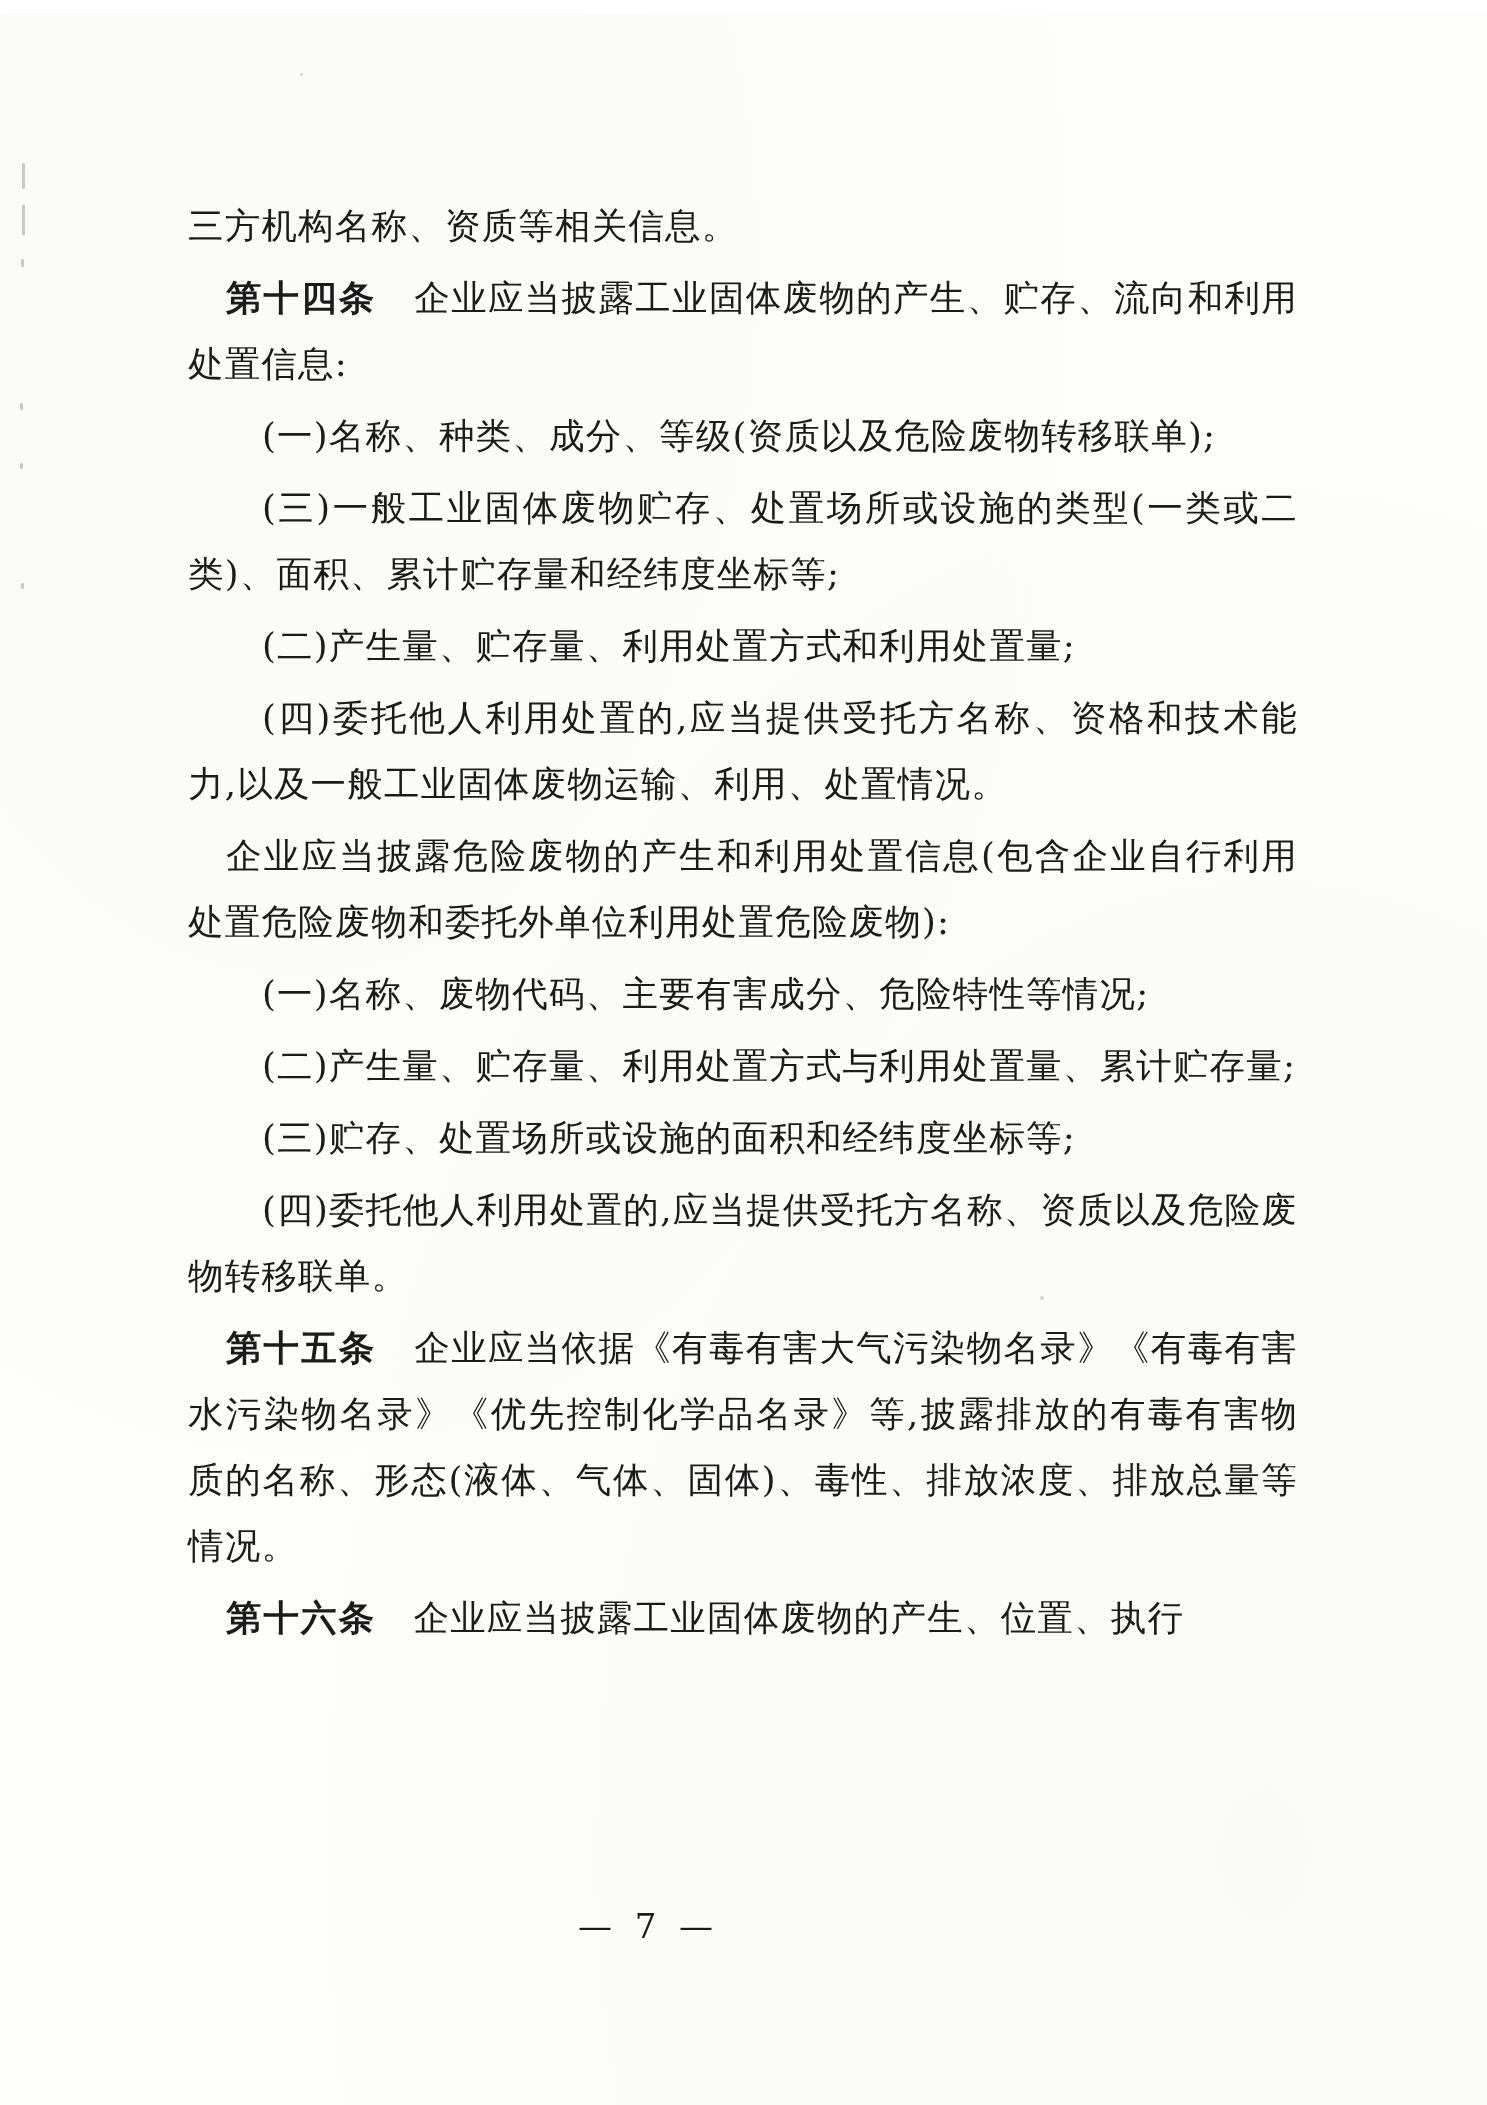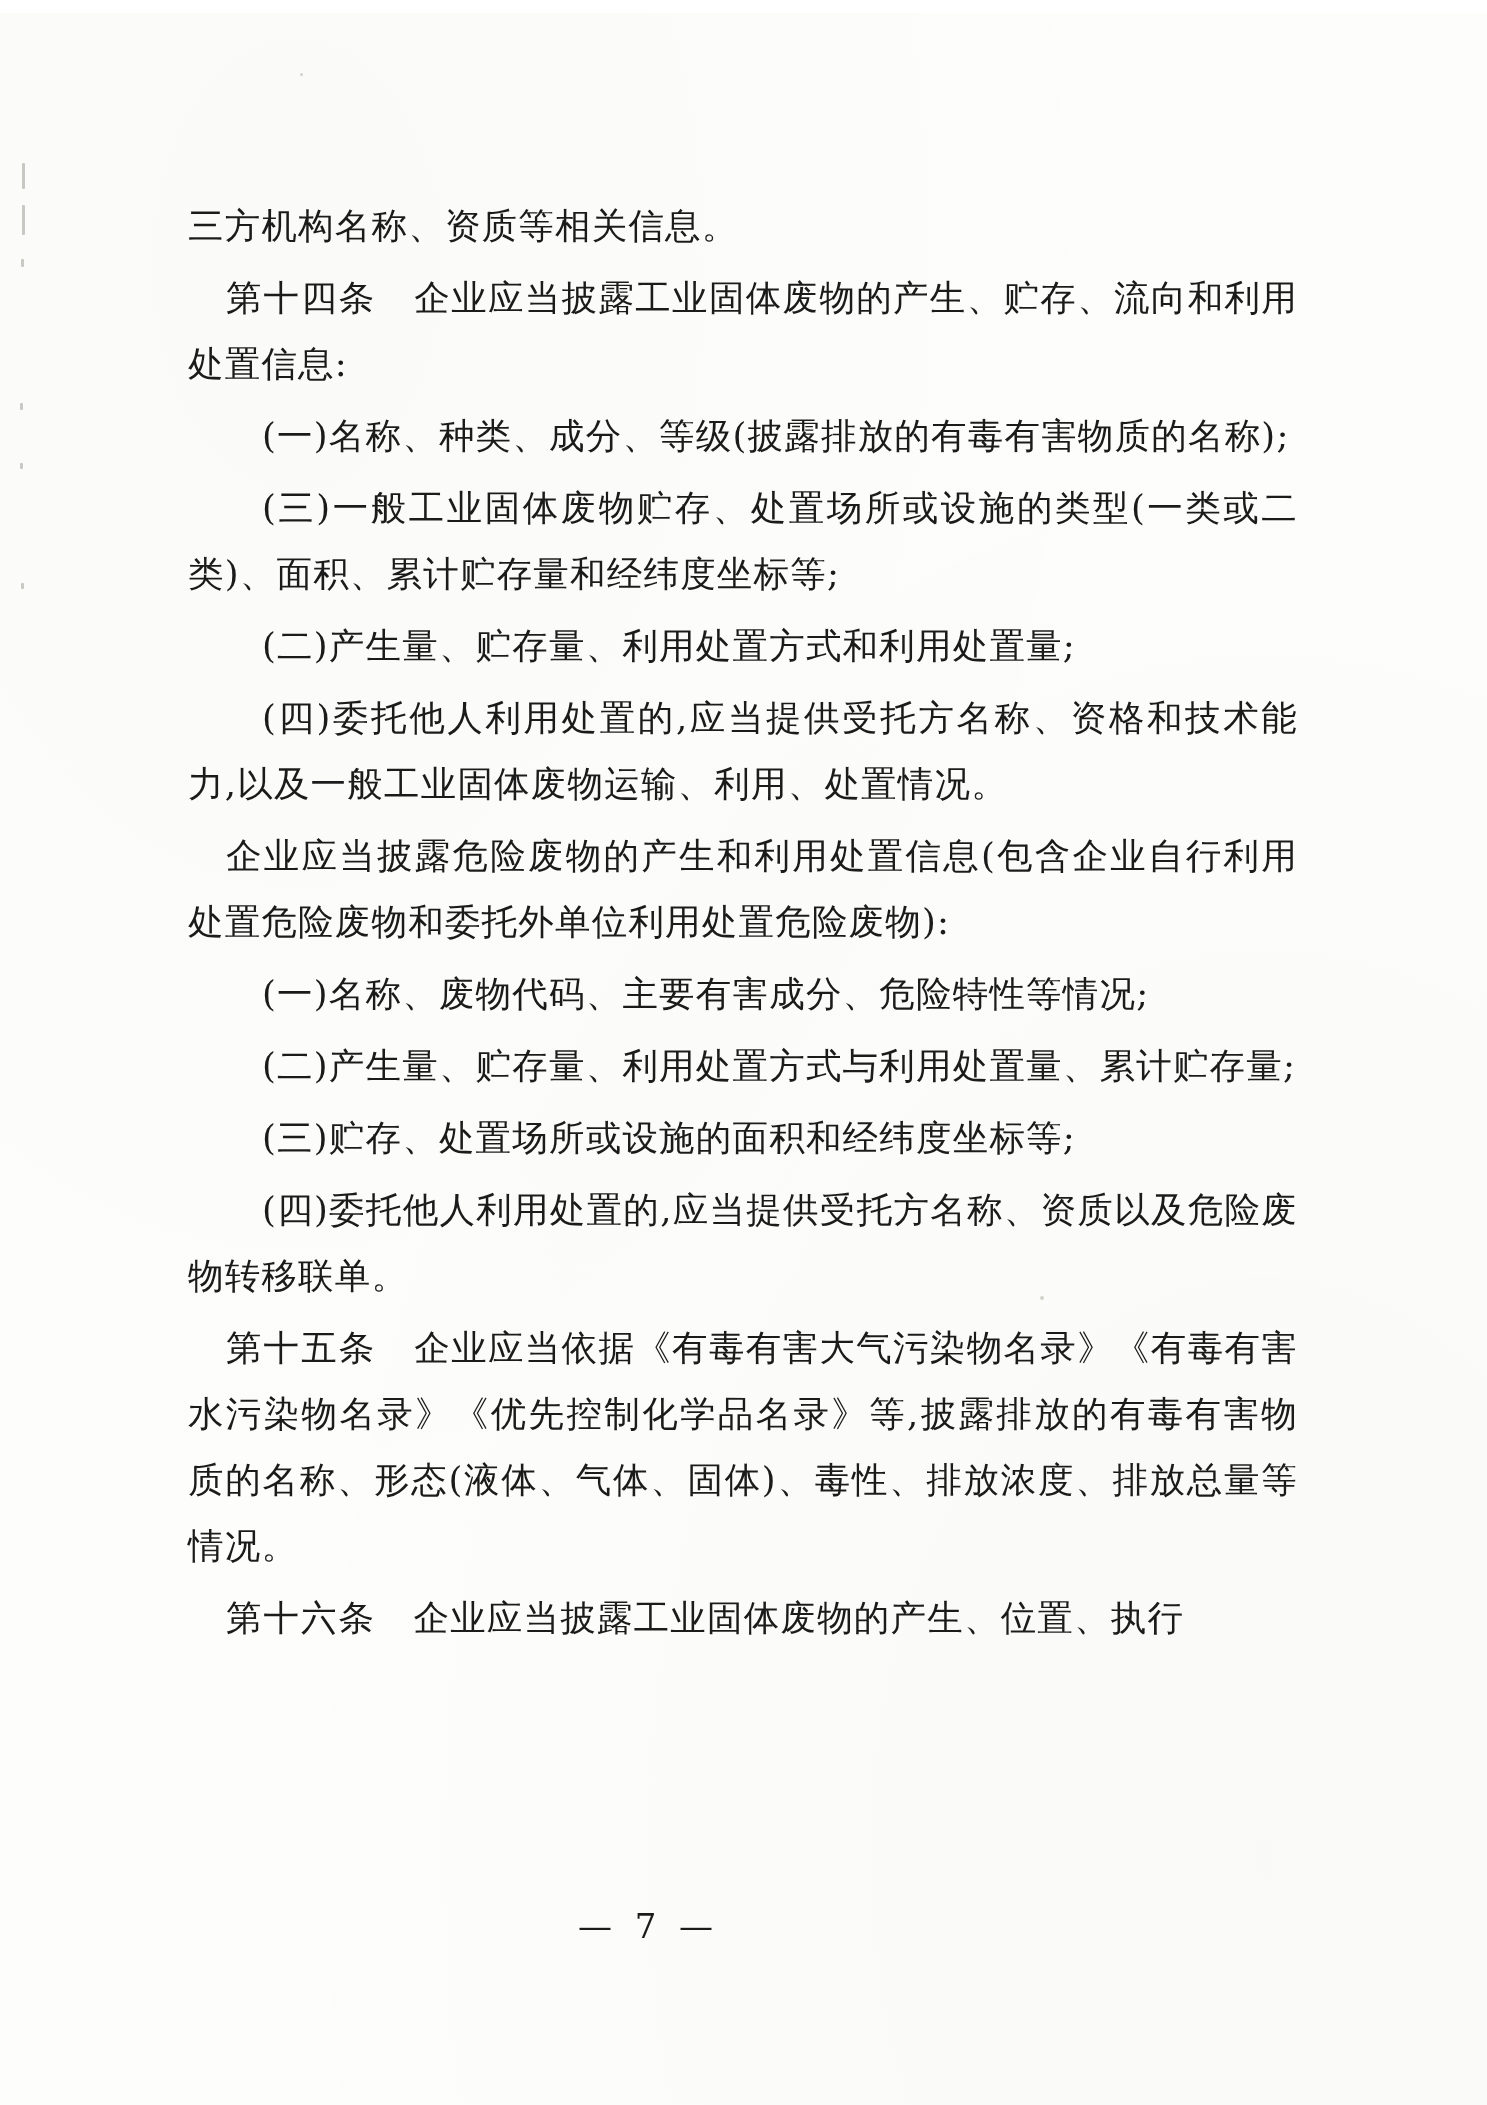--- a/index.html
+++ b/index.html
@@ -44,21 +44,21 @@
     font-family: "DejaVu Serif", serif;
     font-weight: 500;
     -webkit-font-smoothing: antialiased;
   }
 
   p.indent-1 { text-indent: 38px; }
   p.indent-2 { text-indent: 74px; }
   p.indent-0 { text-indent: 0; }
 
   .art-label {
-    font-weight: 400;
+    font-weight: 700;
     letter-spacing: 2px;
   }
 
   .page-number {
     position: absolute;
     left: 0;
     right: 0;
     top: 1893px;
     text-align: center;
     padding-right: 190px;
@@ -118,21 +118,21 @@
     <p class="para indent-0">
       <span>三方机构名称、资质等相关信息。</span>
     </p>
 
     <p class="para indent-1">
       <span class="art-label">第十四条</span>
       &nbsp;&nbsp;<span>企业应当披露工业固体废物的产生、贮存、流向和利用处置信息:</span>
     </p>
 
     <p class="para indent-2">
-      <span>(一)名称、种类、成分、等级(披露排放的有毒有害物质的名称);</span>
+      <span>(一)名称、种类、成分、等级(资质以及危险废物转移联单);</span>
     </p>
 
     <p class="para indent-2">
       <span>(三)一般工业固体废物贮存、处置场所或设施的类型(一类或二类)、面积、累计贮存量和经纬度坐标等;</span>
     </p>
 
     <p class="para indent-2">
       <span>(二)产生量、贮存量、利用处置方式和利用处置量;</span>
     </p>
 

